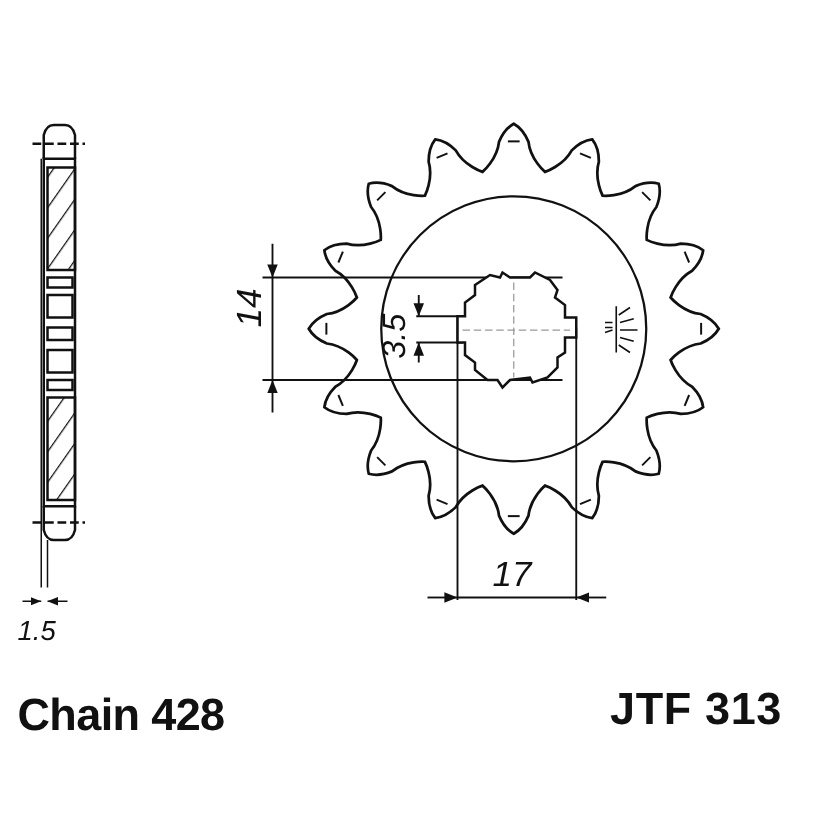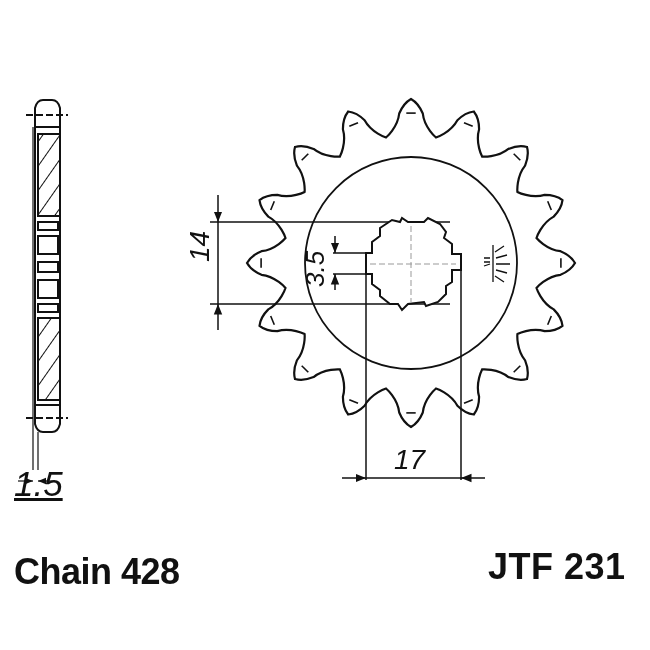--- a/index.html
+++ b/index.html
@@ -102,18 +102,18 @@
     </g>
 
     <g stroke="#111" stroke-width="1.3" fill="none">
       <line x1="493" y1="245" x2="493" y2="282"></line>
       <path d="M495,252 L504,246 M496,258 L507,255 M496,264 L510,264 M496,270 L507,273 M495,276 L504,282"></path>
       <path d="M484,258 L490,258 M484,262 L490,262 M484,266 L490,264"></path>
     </g>
   </g>
 </svg>
 
-<div class="lbl dim" style="left:14px; top:464px; font-size:35px;text-decoration:underline;">1.5</div>
+<div class="lbl dim" style="left:14px; top:492px; font-size:22px;">1.5</div>
 <div class="lbl dim" style="left:184px; top:262px; transform:rotate(-90deg); transform-origin:left top; font-size:28px;">14</div>
 <div class="lbl dim" style="left:300px; top:287px; transform:rotate(-90deg); transform-origin:left top; font-size:26px;">3.5</div>
 <div class="lbl dim" style="left:394px; top:444px; font-size:28px;">17</div>
 <div class="lbl title-left">Chain 428</div>
-<div class="lbl title-right">JTF 231</div>
+<div class="lbl title-right">JTF 313</div>
 
 </body></html>

